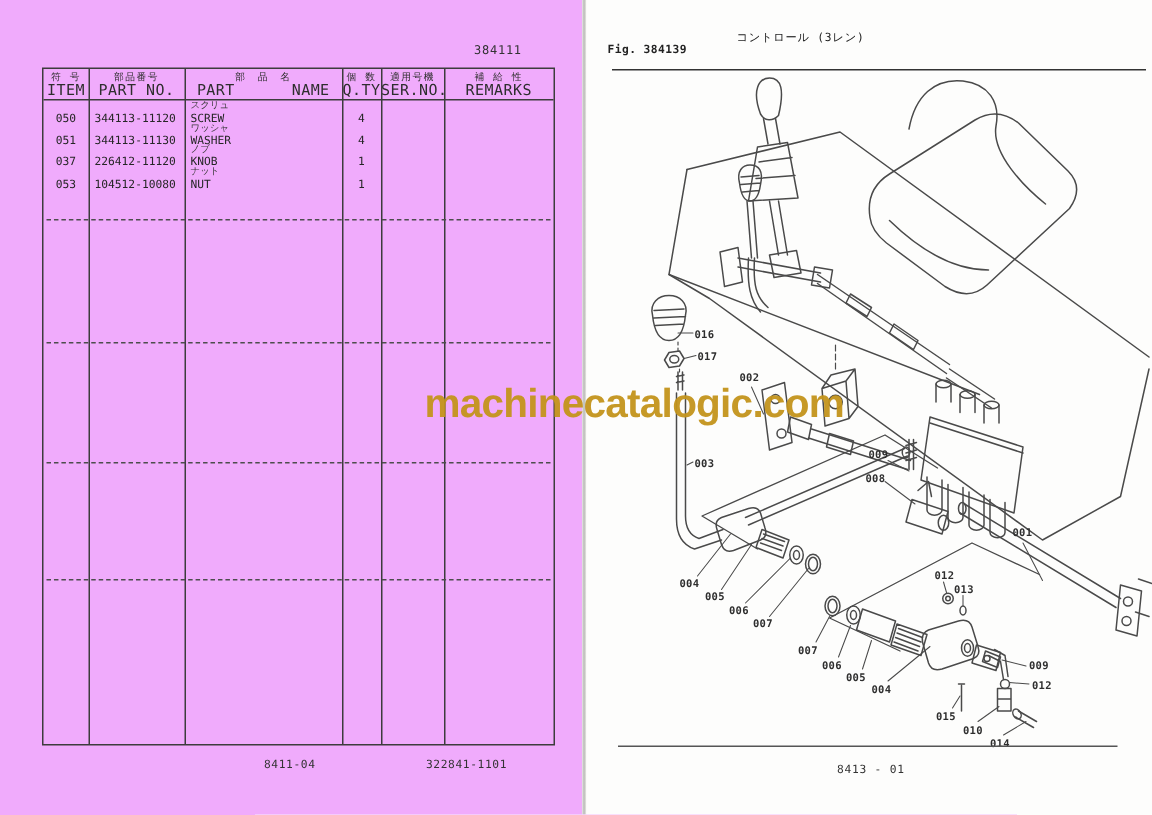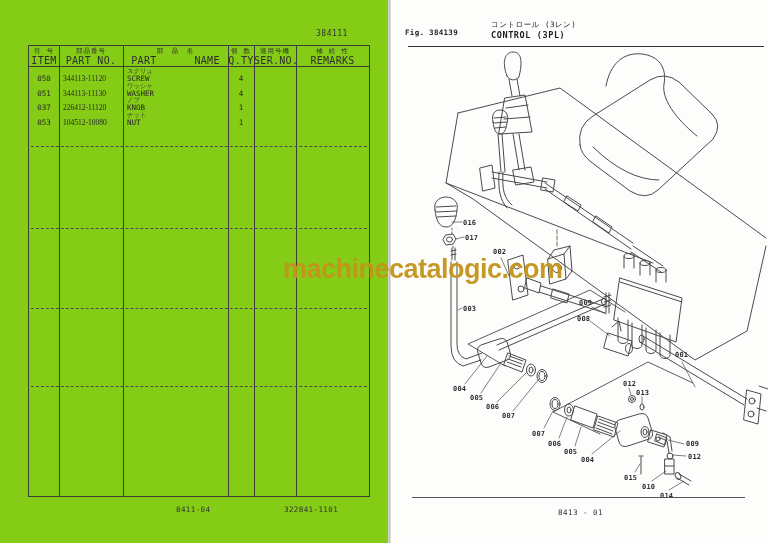--- a/index.html
+++ b/index.html
@@ -4,33 +4,33 @@
 <style>
   html,body{margin:0;padding:0;}
   body{
     width:768px;height:543px;position:relative;overflow:hidden;
     background:#fdfdfc;
     font-family:"DejaVu Sans Mono","Liberation Mono",monospace;
     color:#2b2b2b;
     -webkit-font-smoothing:antialiased;
   }
   
-  .page-left{position:absolute;left:0;top:0;width:388px;height:543px;background:#84cc16;}
+  .page-left{position:absolute;left:0;top:0;width:388px;height:543px;background:#f0abfc;}
   .pageno{position:absolute;left:316px;top:29px;font-size:8px;letter-spacing:.5px;color:#333;}
   .tbl{position:absolute;left:28px;top:45px;width:342px;height:452px;
        border:1px solid #3c3c3c;box-sizing:border-box;}
   .vln{position:absolute;top:0;bottom:0;width:1px;background:#3c3c3c;}
   .hline{position:absolute;left:0;right:0;top:20px;height:1px;background:#3c3c3c;}
   .hc{position:absolute;top:1px;text-align:center;}
   .hc .jp{display:block;font-size:6.5px;line-height:9px;letter-spacing:1px;color:#2e2e2e;white-space:pre;}
   .hc .en{display:block;font-size:10px;line-height:9px;letter-spacing:.3px;color:#2e2e2e;white-space:pre;}
   .cell{position:absolute;font-size:7.5px;line-height:8px;color:#262626;white-space:pre;}
   .cell.jpn{font-size:6.3px;color:#3a3a3a;}
   .c-item{left:0;width:30px;text-align:center;}
-  .c-pn{left:34px;font-family:Liberation Serif, serif;}
+  .c-pn{left:34px;}
   .c-name{left:98px;}
   .c-qty{left:199px;width:26px;text-align:center;}
   .dashrow{position:absolute;left:2px;right:2px;height:0;border-top:1px dashed #4d4d4d;}
   .foot{position:absolute;font-size:7.5px;letter-spacing:.4px;color:#333;}
   
   .divider{position:absolute;left:388px;top:0;width:3px;height:543px;
     background:linear-gradient(90deg,#e9e9e7,#b9b9b6 45%,#efefec);}
   
   .page-right{position:absolute;left:391px;top:0;width:377px;height:543px;background:#fdfdfc;}
   .figlabel{position:absolute;left:14px;top:28px;font-size:7.5px;font-weight:bold;letter-spacing:.3px;color:#222;}
@@ -120,21 +120,20 @@
   <div class="foot" style="left:176px;top:505px">8411-04</div>
   <div class="foot" style="left:284px;top:505px">322841-1101</div>
 </div>
 
 <div class="divider"></div>
 
 <div class="page-right">
   <div class="figlabel">Fig. 384139</div>
   <div class="rtitle">
     <span class="jp">コントロール (3レン)</span>
-    <span class="en">CONTROL (3PL)</span>
   </div>
   <div class="hrule"></div>
 
   <div class="diagram">
     <svg width="373" height="445" viewBox="0 0 373 445">
       <g stroke="#4a4a4a" stroke-width="1" fill="none" stroke-linejoin="round" stroke-linecap="round">
 
         <g>
           <path d="M63,63 L165,38 L371,188"></path>
           <path d="M63,63 L51,133 L78,149 L300,310 L352,281 L371,196"></path>

